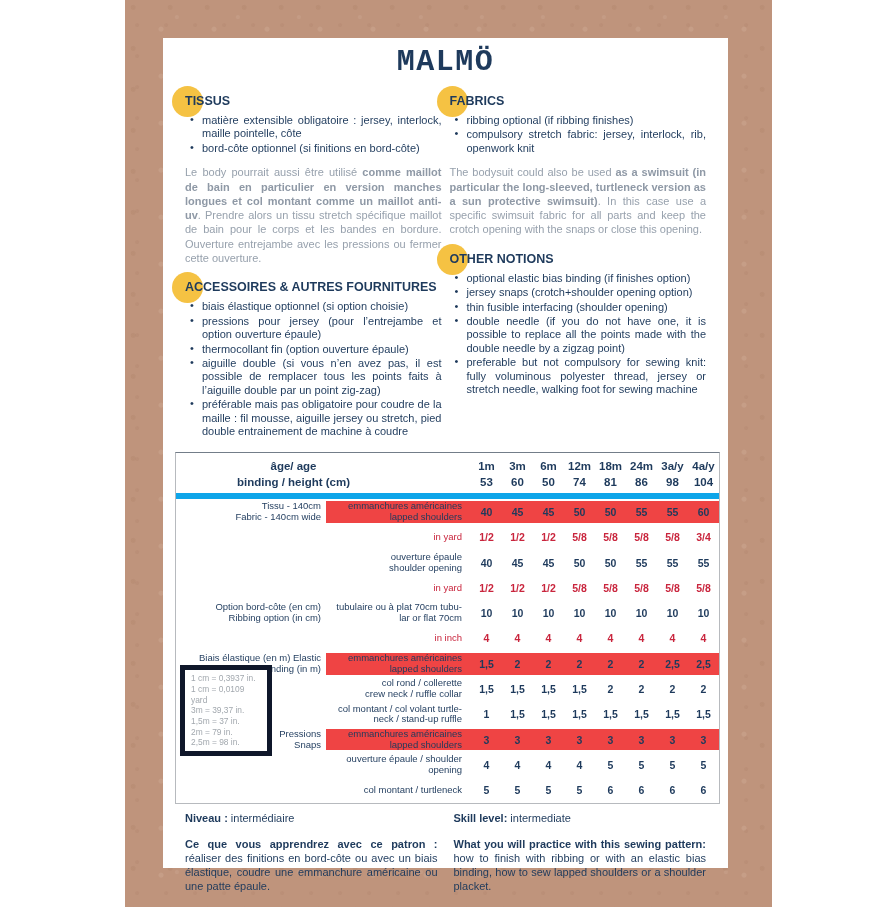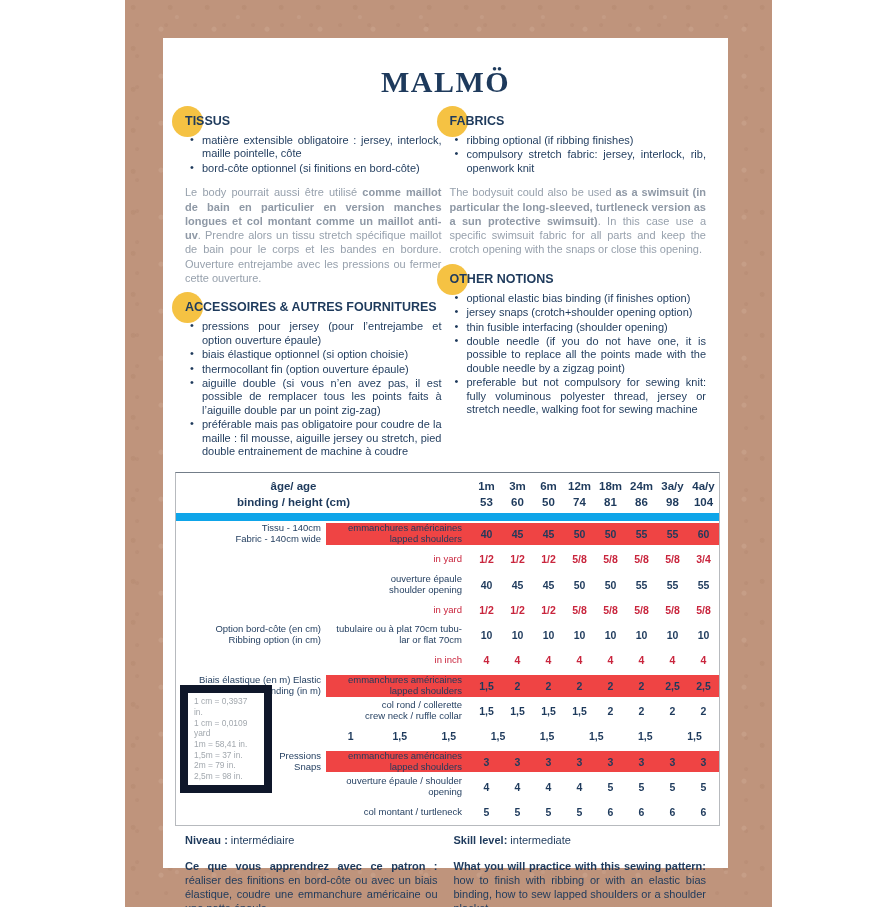--- a/index.html
+++ b/index.html
@@ -9,21 +9,21 @@
   .kraft { position:absolute; left:125px; top:0; width:647px; height:907px;
            background-color:#bf947c;
            background-image:
              radial-gradient(circle at 22% 18%, rgba(110,64,36,.07) 0 2px, transparent 3px),
              radial-gradient(circle at 68% 62%, rgba(255,244,232,.10) 0 2px, transparent 3px),
              radial-gradient(circle at 42% 81%, rgba(110,64,36,.06) 0 1.5px, transparent 2.5px),
              radial-gradient(circle at 85% 30%, rgba(255,244,232,.08) 0 1.5px, transparent 2.5px);
            background-size: 37px 41px, 53px 47px, 29px 31px, 61px 57px; }
   .sheet { position:absolute; left:163px; top:38px; width:565px; height:830px; background:#ffffff; }
 
-  .title { margin-top:27px; text-align:center; font-family:Liberation Serif, serif;
+  .title { margin-top:7px; text-align:center; font-family:Liberation Mono, monospace;
            font-weight:bold; font-size:30px; letter-spacing:1.5px; color:#1e3a5c; }
 
   .cols { display:grid; grid-template-columns:1fr 1fr; column-gap:8px; padding:0 22px; }
 
   .sec-head { position:relative; margin-top:15px; height:17px; font-size:12.5px; font-weight:bold;
               color:#1e3a5c; }
   .sec-head .dot { position:absolute; left:-13px; top:-8px; width:31px; height:31px;
                    border-radius:50%; background:#f5c243; }
   .sec-head .txt { position:relative; z-index:1; }
 
@@ -31,39 +31,39 @@
   ul.bullets li { position:relative; padding-left:17px; line-height:1.22; margin-bottom:1px;
                   text-align:justify; }
   ul.bullets li::before { content:"\2022"; position:absolute; left:5px; top:-1px; }
 
   .para { margin-top:10px; font-size:11px; line-height:1.3; color:#97a1ad; text-align:justify; }
   .para b { color:#8f99a6; }
 
   
   .size-table { position:relative; margin:13px 8px 0 12px; border:1px solid #b7babe;
                 border-top-color:#737d89; color:#1e3a5c; background:#fff; }
-  .thead { border-bottom:8px solid #0ea5e9; padding:7px 0 5px; }
+  .thead { border-bottom:6px solid #0ea5e9; padding:7px 0 5px; }
   .thead-row { display:flex; font-weight:bold; font-size:11.5px; }
   .thead-row + .thead-row { margin-top:4px; }
   .thead-label { width:295px; text-align:center; padding-right:60px; }
   .hcol { flex:1; text-align:center; }
 
   .trow { display:flex; align-items:center; height:25.3px; }
   .trow .cell { display:flex; flex-direction:column; justify-content:center; }
   .trow .label { width:150px; text-align:right; padding-right:5px; white-space:pre-line;
                  font-size:9.5px; line-height:1.15; }
   .band { flex:1; display:flex; align-items:stretch; }
   .band.shaded { background:#ef4444; }
   .trow .sub { width:145px; text-align:right; padding-right:9px; white-space:pre-line;
                font-size:9.5px; line-height:1.13; }
   .trow .val { flex:1; text-align:center; font-size:10.5px; font-weight:bold; }
   .trow.red .sub, .trow.red .val { color:#c9253d; }
 
   .conv-box { position:absolute; left:4px; top:212px; width:92px; background:#fff;
-              border:8px solid #0f172a; padding:3px 6px; font-size:8.4px; line-height:1.27;
+              border:5px solid #0f172a; padding:3px 6px; font-size:8.4px; line-height:1.27;
               color:#a2a8ae; }
 
   
   .bottom-cols { display:grid; grid-template-columns:1fr 1fr; column-gap:16px; padding:0 22px;
                  margin-top:8px; font-size:11px; color:#1e3a5c; }
   .learn { margin-top:13px; line-height:1.28; text-align:justify; }
   .video { margin-top:13px; font-weight:bold; }
 </style>
 </head>
 <body>
@@ -88,22 +88,22 @@
           </ul>
         <div class="para">
           <span>Le body pourrait aussi être utilisé </span><b>comme maillot de bain en particulier en version manches longues et col montant comme un maillot anti-uv</b><span>. Prendre alors un tissu stretch spécifique maillot de bain pour le corps et les bandes en bordure. Ouverture entrejambe avec les pressions ou fermer cette ouverture.</span>
         </div>
         <div class="sec-head">
           <span class="dot"></span>
           <span class="txt">ACCESSOIRES &amp; AUTRES FOURNITURES</span>
         </div>
         <ul class="bullets">
 
-        <li>pressions pour jersey (pour l’entrejambe et option ouverture épaule)</li>
-            <li>biais élastique optionnel (si option choisie)</li>
+        <li>biais élastique optionnel (si option choisie)</li>
+            <li>pressions pour jersey (pour l’entrejambe et option ouverture épaule)</li>
             <li>thermocollant fin (option ouverture épaule)</li>
             <li>aiguille double (si vous n’en avez pas, il est possible de remplacer tous les points faits à l’aiguille double par un point zig-zag)</li>
             <li>préférable mais pas obligatoire pour coudre de la maille : fil mousse, aiguille jersey ou stretch, pied double entrainement de machine à coudre</li>
           </ul>
       </div>
 
       <div>
         <div class="sec-head">
           <span class="dot"></span>
           <span class="txt">FABRICS</span>
@@ -289,20 +289,22 @@
               <div class="cell val">2</div>
               <div class="cell val">2</div>
               <div class="cell val">2</div>
               <div class="cell val">2</div>
             </div>
           </div>
 
           <div class="trow">
             <div class="cell label"></div>
             <div class="band">
+              <div class="cell sub">col montant / col volant turtle-
+neck / stand-up ruffle</div>
               <div class="cell val">1</div>
               <div class="cell val">1,5</div>
               <div class="cell val">1,5</div>
               <div class="cell val">1,5</div>
               <div class="cell val">1,5</div>
               <div class="cell val">1,5</div>
               <div class="cell val">1,5</div>
               <div class="cell val">1,5</div>
             </div>
           </div>
@@ -353,21 +355,21 @@
               <div class="cell val">6</div>
               <div class="cell val">6</div>
             </div>
           </div>
         </div>
 
       <div class="conv-box">
 
       <div>1 cm = 0,3937 in.</div>
           <div>1 cm = 0,0109 yard</div>
-          <div>1m = 58,41 in.</div>
+          <div>3m = 39,37 in.</div>
           <div>1,5m = 37 in.</div>
           <div>2m = 79 in.</div>
           <div>2,5m = 98 in.</div>
         </div>
     </div>
 
     <div class="bottom-cols">
       <div>
         <div><b>Niveau :</b><span> intermédiaire</span></div>
         <div class="learn"><b>Ce que vous apprendrez avec ce patron :</b><span> réaliser des finitions en bord-côte ou avec un biais élastique, coudre une emmanchure américaine ou une patte épaule.</span></div>

